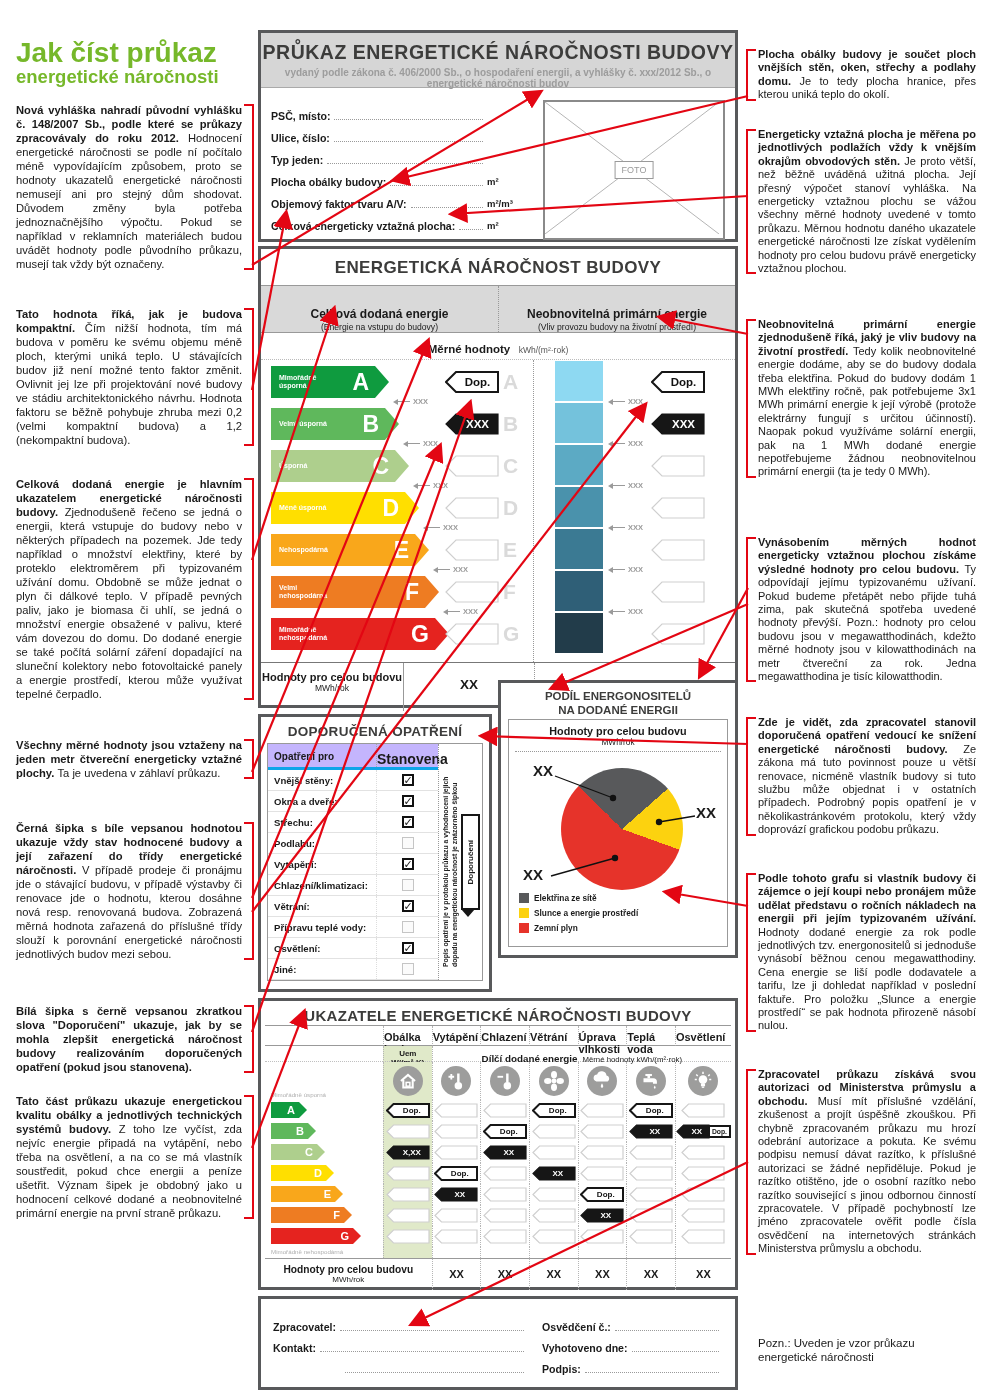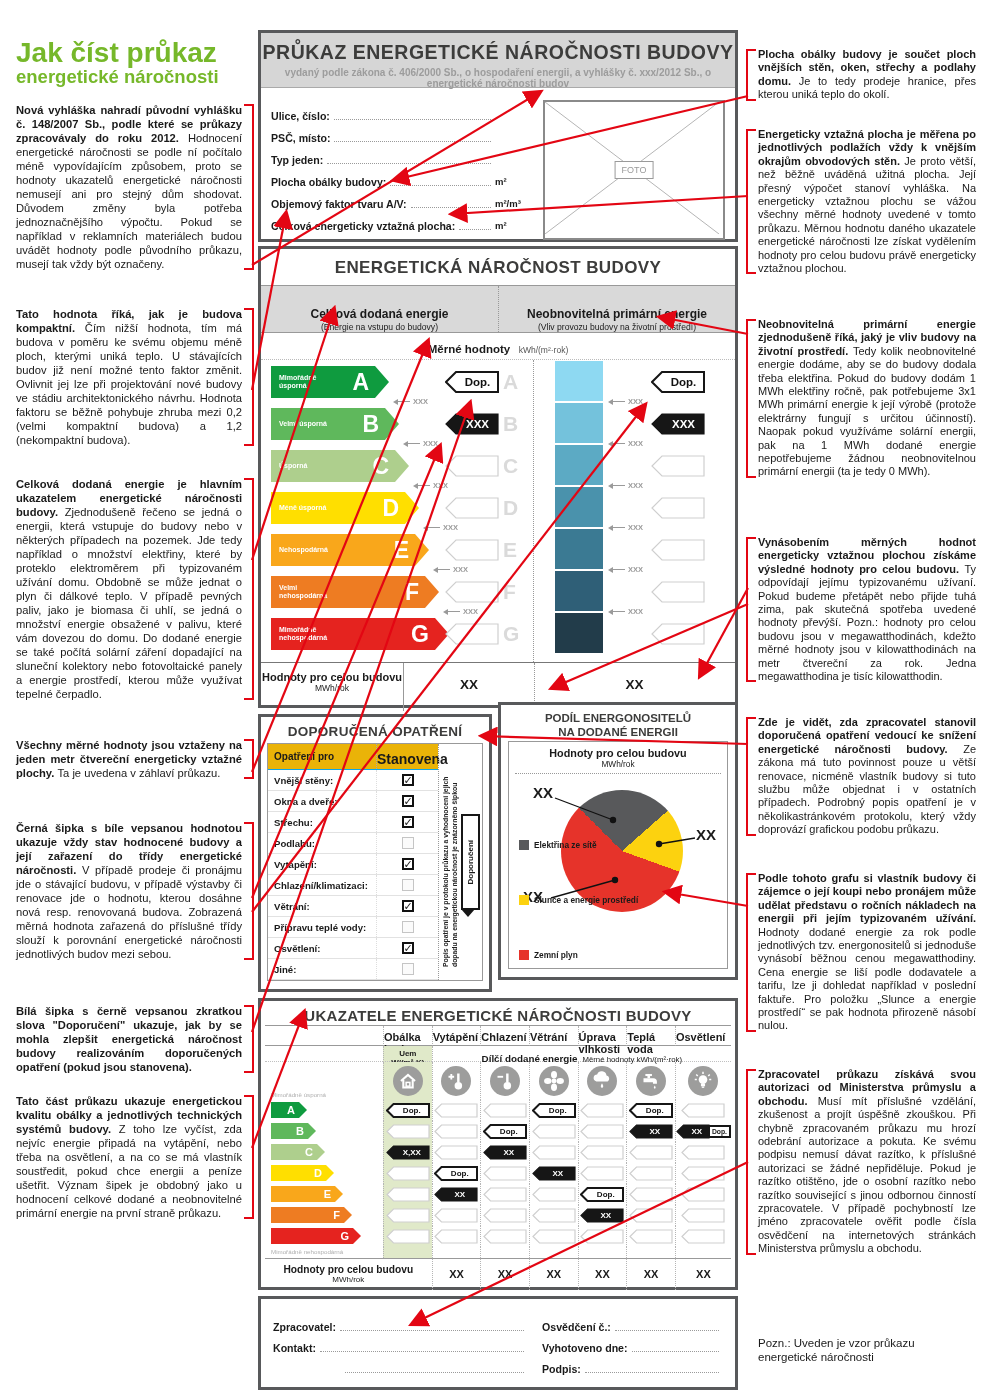--- a/index.html
+++ b/index.html
@@ -22,21 +22,21 @@
   .p-header{left:258px;top:30px;width:480px;height:212px;}
   .ph-titlebar{background:#d6d6d6;height:54px;text-align:center;border-bottom:1px solid #aaa;}
   .ph-title{font-size:19.5px;font-weight:bold;color:#3c3c3b;letter-spacing:.5px;padding-top:8px;}
   .ph-sub{font-size:10px;font-weight:bold;color:#9c9c9c;margin-top:3px;}
   .ph-body{display:flex;padding:12px 10px 0 10px;}
   .ph-fields{flex:1;}
   .field{display:flex;align-items:flex-end;height:22px;}
   .field b{font-size:10.6px;white-space:nowrap;}
   .dots{flex:1;border-bottom:1.5px dotted #9a9a9a;margin:0 4px 2px 4px;height:12px;}
   .unit{font-size:9.5px;font-weight:bold;width:40px;padding-bottom:1px;}
-  .photo{width:178px;height:136px;border:2px solid #8a8a8a;margin-left:8px;position:relative;background:#fff;}
+  .photo{width:178px;height:136px;border:2px solid #8a8a8a;margin-left:16px;position:relative;background:#fff;}
   .photo svg{display:block;}
   .photo .foto{position:absolute;left:50%;top:50%;transform:translate(-50%,-50%);
       border:1px solid #9a9a9a;background:#fff;color:#9a9a9a;font-size:9px;padding:3px 6px;}
   
   .p-energy{left:258px;top:246px;width:480px;height:462px;}
   .pe-title{height:34px;text-align:center;font-size:17px;font-weight:bold;color:#3c3c3b;padding-top:9px;letter-spacing:.4px;box-sizing:border-box;height:36px;}
   .pe-heads{display:flex;height:46px;background:#d9d9d9;border-top:1px solid #999;border-bottom:1px solid #999;}
   .pe-head{width:50%;text-align:center;padding-top:21px;box-sizing:border-box;}
   .pe-head+.pe-head{border-left:1px dotted #999;}
   .pe-head .t{font-size:12px;font-weight:bold;}
@@ -63,45 +63,45 @@
   .pb-label .t{font-size:11px;font-weight:bold;}
   .pb-label .s{font-size:8.5px;}
   .pb-val{width:130px;text-align:center;font-size:13.5px;font-weight:bold;padding-top:14px;box-sizing:border-box;}
   .pb-div{position:absolute;left:273px;top:0;bottom:0;border-left:1px dotted #999;}
   .pb-val2{flex:1;text-align:center;font-size:13.5px;font-weight:bold;padding-top:14px;box-sizing:border-box;}
   
   .p-measures{left:258px;top:714px;width:234px;height:278px;}
   .m-title{text-align:center;font-size:13.5px;font-weight:bold;color:#3c3c3b;padding-top:7px;height:26px;box-sizing:border-box;letter-spacing:.3px;}
   .m-body{display:flex;margin:0 6px 6px 6px;border:1px solid #999;height:238px;box-sizing:border-box;}
   .m-table{flex:1;display:flex;flex-direction:column;}
-  .m-head{display:flex;height:26px;background:#eab308;border-bottom:1px solid #0ea5e9;box-sizing:border-box;}
+  .m-head{display:flex;height:26px;background:#c4b5fd;border-bottom:3px solid #0ea5e9;box-sizing:border-box;}
   .m-head .c1{flex:1;font-size:10px;font-weight:bold;padding:7px 0 0 6px;}
   .m-head .c2{width:62px;font-size:14px;font-weight:bold;text-align:center;padding-top:7px;border-left:1px dotted #aaa;box-sizing:border-box;}
   .m-row{display:flex;height:21px;border-bottom:1px solid #e2e2e2;box-sizing:border-box;align-items:center;}
   .m-row .c1{flex:1;font-size:9.6px;font-weight:bold;padding-left:6px;}
   .m-row .c2{width:62px;display:flex;justify-content:center;border-left:1px dotted #ddd;box-sizing:border-box;align-self:stretch;align-items:center;}
   .chk{width:12px;height:12px;box-sizing:border-box;}
   .chk.on{border:2px solid #111;font-size:11px;font-weight:bold;line-height:8px;text-align:center;}
   .chk.off{border:1px solid #c5c5c5;background:#fbfbfb;}
   .m-side{width:44px;border-left:1px dotted #999;display:flex;align-items:center;justify-content:space-evenly;padding:6px 0;box-sizing:border-box;}
   .m-side-text{writing-mode:vertical-rl;transform:rotate(180deg);font-size:6.8px;font-weight:bold;line-height:1.35;height:210px;color:#222;}
   .vdop{position:relative;width:15px;height:92px;border:2px solid #161616;background:#fff;display:flex;align-items:center;justify-content:center;}
   .vdop span{writing-mode:vertical-rl;transform:rotate(180deg);font-size:8px;font-weight:bold;}
   .vdop:after{content:"";position:absolute;left:-2px;bottom:-9px;border-left:7.5px solid transparent;border-right:7.5px solid transparent;border-top:8px solid #161616;}
   
-  .p-pie{left:498px;top:702px;width:240px;height:278px;}
+  .p-pie{left:498px;top:680px;width:240px;height:278px;}
   .pp-title{text-align:center;font-size:11.5px;font-weight:bold;color:#3c3c3b;line-height:1.2;padding-top:7px;height:36px;box-sizing:border-box;}
   .pp-inner{margin:0 7px 7px 7px;border:1px solid #999;height:228px;position:relative;box-sizing:border-box;}
   .pp-sub{text-align:center;font-size:10.8px;font-weight:bold;margin-top:5px;}
   .pp-unit{text-align:center;font-size:8.3px;}
   .pp-dots{border-bottom:1px dotted #999;margin:4px 6px 0 6px;}
   .pie{position:absolute;width:122px;height:122px;border-radius:50%;left:52px;top:48px;}
   .pie-label{position:absolute;font-size:15px;font-weight:bold;}
   .legend{position:absolute;left:10px;bottom:8px;}
-  .leg-row{display:flex;align-items:flex-end;height:15px;margin-top:40px;}
+  .leg-row{display:flex;align-items:flex-start;height:15px;}
   .leg-sq{width:10px;height:10px;margin-right:5px;}
   .leg-t{font-size:8.3px;font-weight:bold;}
   
   .p-ind{left:258px;top:998px;width:480px;height:292px;}
   .i-title{text-align:center;font-size:15px;font-weight:bold;color:#3c3c3b;padding-top:6px;height:24px;box-sizing:border-box;letter-spacing:.3px;}
   .ind-grid{margin:0 4px 4px 4px;border-top:1px solid #999;display:grid;
      grid-template-columns:118px repeat(7,1fr);
      grid-template-rows:20px 16px 38px repeat(7,21px) 11px 32px;}
   .gc{box-sizing:border-box;position:relative;overflow:visible;}
   .gc.bl{border-left:1px dotted #b5b5b5;}
@@ -147,44 +147,44 @@
 <div id="notes-left">
     <div class="note nl" style="top: 103px;"><b>Nová vyhláška nahradí původní vyhlášku č. 148/2007 Sb., podle které se průkazy zpracovávaly do roku 2012. </b><span>Hodnocení energetické náročnosti se podle ní počítalo méně vypovídajícím způsobem, proto se hodnoty ukazatelů energetické náročnosti nemusejí ani pro stejný dům shodovat. Důvodem změny byla potřeba jednoznačnějšího výpočtu. Pokud se například v reklamních materiálech budou uvádět hodnoty podle původního průkazu, musejí tak vždy být označeny.</span><i class="br"></i></div>
     <div class="note nl" style="top: 307px;"><b>Tato hodnota říká, jak je budova kompaktní. </b><span>Čím nižší hodnota, tím má budova v poměru ke svému objemu méně ploch, kterými uniká teplo. U stávajících budov již není možné tento faktor změnit. Ovlivnit jej lze při projektování nové budovy ve stádiu architektonického návrhu. Hodnota faktoru se běžně pohybuje zhruba mezi 0,2 (velmi kompaktní budova) a 1,2 (nekompaktní budova).</span><i class="br"></i></div>
     <div class="note nl" style="top: 477px;"><b>Celková dodaná energie je hlavním ukazatelem energetické náročnosti budovy. </b><span>Zjednodušeně řečeno se jedná o energii, která vstupuje do budovy nebo v některých případech na pozemek. Jde tedy například o množství elektřiny, které by proteklo elektroměrem při typizovaném užívání domu. Obdobně se může jednat o plyn či dálkové teplo. V případě pevných paliv, jako je biomasa či uhlí, se jedná o množství energie obsažené v palivu, které vám dovezou do domu. Do dodané energie se také počítá solární záření dopadající na sluneční kolektory nebo fotovoltaické panely a energie prostředí, kterou může využívat tepelné čerpadlo.</span><i class="br"></i></div>
     <div class="note nl" style="top: 738px;"><b>Všechny měrné hodnoty jsou vztaženy na jeden metr čtvereční energeticky vztažné plochy. </b><span>Ta je uvedena v záhlaví průkazu.</span><i class="br"></i></div>
     <div class="note nl" style="top: 821px;"><b>Černá šipka s bíle vepsanou hodnotou ukazuje vždy stav hodnocené budovy a její zařazení do třídy energetické náročnosti. </b><span>V případě prodeje či pronájmu jde o stávající budovu, v případě výstavby či renovace jde o hodnotu, kterou dosáhne nová resp. renovovaná budova. Zobrazená měrná hodnota zařazená do příslušné třídy slouží k porovnání energetické náročnosti jednotlivých budov mezi sebou.</span><i class="br"></i></div>
     <div class="note nl" style="top: 1004px;"><b>Bílá šipka s černě vepsanou zkratkou slova "Doporučení" ukazuje, jak by se mohla zlepšit energetická náročnost budovy realizováním doporučených opatření (pokud jsou stanovena). </b><span></span><i class="br"></i></div>
     <div class="note nl" style="top: 1094px;"><b>Tato část průkazu ukazuje energetickou kvalitu obálky a jednotlivých technických systémů budovy. </b><span>Z toho lze vyčíst, zda nejvíc energie připadá na vytápění, nebo třeba na osvětlení, a na co se má vlastník soustředit, pokud chce energii a peníze ušetřit. Význam šipek je obdobný jako u hodnocení celkové dodané a neobnovitelné primární energie na první straně průkazu.</span><i class="br"></i></div>
   </div>
 <div id="notes-right">
-    <div class="note nr" style="top: 48px;"><b>Plocha obálky budovy je součet ploch vnějších stěn, oken, střechy a podlahy domu. </b><span>Je to tedy prodeje hranice, přes kterou uniká teplo do okolí.</span><i class="br"></i></div>
+    <div class="note nr" style="top: 48px;"><b>Plocha obálky budovy je součet ploch vnějších stěn, oken, střechy a podlahy domu. </b><span>Je to tedy plocha hranice, přes kterou uniká teplo do okolí.</span><i class="br"></i></div>
     <div class="note nr" style="top: 128px;"><b>Energeticky vztažná plocha je měřena po jednotlivých podlažích vždy k vnějším okrajům obvodových stěn. </b><span>Je proto větší, než běžně uváděná užitná plocha. Její přesný výpočet stanoví vyhláška. Na energeticky vztažnou plochu se vážou všechny měrné hodnoty uvedené v tomto průkazu. Měrnou hodnotu daného ukazatele energetické náročnosti lze získat vydělením hodnoty pro celou budovu právě energeticky vztažnou plochou.</span><i class="br"></i></div>
     <div class="note nr" style="top: 318px;"><b>Neobnovitelná primární energie zjednodušeně říká, jaký je vliv budovy na životní prostředí. </b><span>Tedy kolik neobnovitelné energie dodáme, aby se do budovy dodala třeba elektřina. Pokud do budovy dodám 1 MWh elektřiny ročně, pak potřebujeme 3x1 MWh primární energie k její výrobě (protože elektrárny fungují s určitou účinností). Naopak pokud využíváme solární energii, pak na 1 MWh dodané energie nepotřebujeme žádnou neobnovitelnou primární energii (ta je tedy 0 MWh).</span><i class="br"></i></div>
     <div class="note nr" style="top: 536px;"><b>Vynásobením měrných hodnot energeticky vztažnou plochou získáme výsledné hodnoty pro celou budovu. </b><span>Ty odpovídají jejímu typizovanému užívaní. Pokud budeme přetápět nebo přijde tuhá zima, pak skutečná spotřeba uvedené hodnoty převýší. Pozn.: hodnoty pro celou budovu jsou v megawatthodinách, kdežto měrné hodnoty jsou v kilowatthodinách na metr čtvereční za rok. Jedna megawatthodina je tisíc kilowatthodin.</span><i class="br"></i></div>
     <div class="note nr" style="top: 716px;"><b>Zde je vidět, zda zpracovatel stanovil doporučená opatření vedoucí ke snížení energetické náročnosti budovy. </b><span>Ze zákona má tuto povinnost pouze u větší renovace, nicméně vlastník budovy si tuto službu může objednat i v ostatních případech. Podrobný popis opatření je v několikastránkovém protokolu, který vždy doprovází grafickou podobu průkazu.</span><i class="br"></i></div>
     <div class="note nr" style="top: 872px;"><b>Podle tohoto grafu si vlastník budovy či zájemce o její koupi nebo pronájem může udělat představu o ročních nákladech na energii při jejím typizovaném užívání. </b><span>Hodnoty dodané energie za rok podle jednotlivých tzv. energonositelů si jednoduše vynásobí běžnou cenou megawatthodiny. Cena energie se liší podle dodavatele a tarifu, lze ji dohledat například v poslední faktuře. Pro položku „Slunce a energie prostředí“ se pak hodnota přirozeně násobí nulou.</span><i class="br"></i></div>
     <div class="note nr" style="top: 1068px;"><b>Zpracovatel průkazu získává svou autorizaci od Ministerstva průmyslu a obchodu. </b><span>Musí mít příslušné vzdělání, zkušenost a projít úspěšně zkouškou. Při chybně zpracovaném průkazu mu hrozí odebrání autorizace a pokuta. Ke svému podpisu nemusí dávat razítko, k příslušné autorizaci se žádné nepřiděluje. Pokud je razítko otištěno, jde o osobní razítko nebo razítko související s jinou odbornou činností zpracovatele. V případě pochybností lze jméno zpracovatele ověřit podle čísla osvědčení na internetových stránkách Ministerstva průmyslu a obchodu.</span><i class="br"></i></div>
   </div>
 <div class="footnote">Pozn.: Uveden je vzor průkazu energetické náročnosti</div>
 
 <div class="panel p-header">
   <div class="ph-titlebar">
     <div class="ph-title">PRŮKAZ ENERGETICKÉ NÁROČNOSTI BUDOVY</div>
     <div class="ph-sub">vydaný podle zákona č. 406/2000 Sb., o hospodaření energii, a vyhlášky č. xxx/2012 Sb., o energetické náročnosti budov</div>
   </div>
   <div class="ph-body">
     <div class="ph-fields" id="header-fields">
         <div class="field">
-          <b>Ulice, číslo:</b>
+          <b>PSČ, místo:</b>
           <span class="dots"></span>
           <span class="unit"></span>
         </div>
         <div class="field">
-          <b>PSČ, místo:</b>
+          <b>Ulice, číslo:</b>
           <span class="dots"></span>
           <span class="unit"></span>
         </div>
         <div class="field">
           <b>Typ jeden:</b>
           <span class="dots"></span>
           <span class="unit"></span>
         </div>
         <div class="field">
           <b>Plocha obálky budovy:</b>

